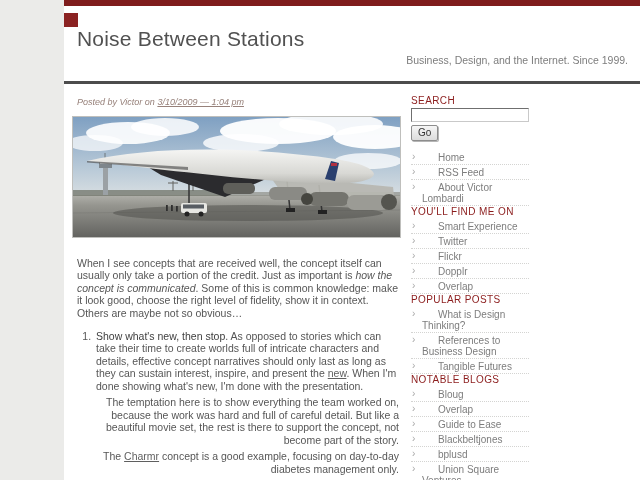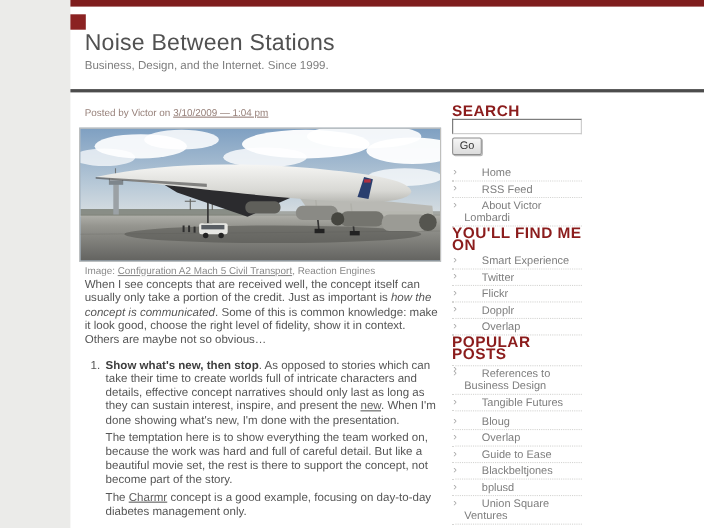--- a/index.html
+++ b/index.html
@@ -9,45 +9,45 @@
     font-family:"Liberation Sans","DejaVu Sans",sans-serif;
     -webkit-font-smoothing:antialiased;
   }
   .page{
     position:absolute;left:64px;top:0;width:578px;height:480px;
     background:#ffffff;border-top:6px solid #7f1d1d;
   }
   .red-square{position:absolute;left:0;top:7px;width:14px;height:14px;background:#8b2222;}
   .masthead{padding:21px 14px 0 13px;}
   .site-title{font-size:21px;font-weight:normal;color:#515151;margin:0;letter-spacing:.2px;}
-  .site-tagline{font-size:10.5px;color:#7d7d7d;margin-top:3px;}
+  .site-tagline{font-size:10.5px;color:#7d7d7d;margin-top:3px;text-align:right;}
   .head-rule{height:3px;background:#4c4c4c;margin-top:15px;}
   .content{display:flex;padding:11px 14px 0 13px;}
   
   .article{width:322px;flex:none;}
   .post-title{font-size:15px;font-weight:normal;color:#9c3434;margin:0;line-height:18px;}
-  .post-meta{margin-top:2px;font-size:9px;line-height:10.5px;color:#97817a;}
+  .post-meta{margin-top:2px;font-size:9px;line-height:10.5px;color:#97817a;font-style:italic;}
   .post-meta a{color:#97817a;text-decoration:underline;}
   .figure{margin:8px 0 0 -5px;width:327px;height:120px;border:1px solid #bfbfbc;
     box-sizing:content-box;overflow:hidden;background:#9fb4c8;}
   .figure svg{display:block;}
   .caption{margin-top:3px;font-size:9px;line-height:10px;color:#8a8a8a;}
   .caption a{color:#8a8a8a;text-decoration:underline;}
   .body-text{font-size:10.5px;line-height:12.5px;color:#565656;}
-  .intro{margin-top:2px;}
+  .intro{margin-top:19px;}
   .intro em{font-style:italic;}
   .post-list{margin:2px 0 0 0;padding-left:17px;}
   .post-list li{margin:0 0 0 0;padding-left:2px;}
   .post-list p{margin:0;}
-  .post-list p + p{margin-top:4px;}
-  .lead{font-weight:bold;color:#3e3e3e;}
+  .post-list p + p{margin-top:4px;text-align:right;}
+  .lead{font-weight:normal;color:#3e3e3e;}
   .body-text a{color:#5f5f5f;text-decoration:underline;}
   
   .sidebar{width:118px;flex:none;margin-left:12px;}
-  .side-h{font-size:14px;font-weight:bold;letter-spacing:.4px;color:#8b1c1c;margin:0;line-height:11px;}
+  .side-h{font-size:10px;font-weight:normal;letter-spacing:.4px;color:#8b1c1c;margin:0;line-height:11px;}
   .side-h.spaced{}
   .search-input{
     display:block;width:118px;height:14px;margin-top:2px;box-sizing:border-box;
     border:1px solid;border-color:#6f6f6f #c9c9c9 #c9c9c9 #6f6f6f;
     font-size:10px;padding:1px 3px;color:#444;background:#fff;outline:none;
   }
   .go-btn{
     margin-top:3px;font-size:10px;color:#333;
     padding:1px 6px 2px;background:linear-gradient(#f6f6f6,#dcdcdc);
     border:1px solid #8d8d8d;border-radius:2px;box-shadow:1px 1px 0 #b5b5b5;
@@ -177,21 +177,20 @@
             <circle cx="128" cy="97" r="2.5" fill="#222"></circle>
           </g>
 
           <g fill="#2f2f2f">
             <rect x="93" y="88" width="1.8" height="6"></rect>
             <rect x="98" y="88" width="1.8" height="6"></rect>
             <rect x="103" y="89" width="1.8" height="5.5"></rect>
           </g>
         </svg>
       </div>
-      <div class="caption"><span>Image: </span><a href="#">Configuration A2 Mach 5 Civil Transport</a><span>, Reaction Engines</span></div>
 
       <p class="body-text intro"><span>When I see concepts that are received well, the concept itself can usually only take a portion of the credit. Just as important is </span><em>how the concept is communicated</em><span>. Some of this is common knowledge: make it look good, choose the right level of fidelity, show it in context. Others are maybe not so obvious…</span></p>
 
       <ol class="post-list body-text">
         <li>
           <p><span class="lead">Show what's new, then stop</span><span>. As opposed to stories which can take their time to create worlds full of intricate characters and details, effective concept narratives should only last as long as they can sustain interest, inspire, and present the </span><a href="#">new</a><span>. When I'm done showing what's new, I'm done with the presentation.</span></p>
           <p>The temptation here is to show everything the team worked on, because the work was hard and full of careful detail. But like a beautiful movie set, the rest is there to support the concept, not become part of the story.</p>
           <p><span>The </span><a href="#">Charmr</a><span> concept is a good example, focusing on day-to-day diabetes management only.</span></p>
         </li>
 
@@ -213,25 +212,26 @@
       <ul class="side-list">
         <li><span class="chev">›</span><span class="lbl">Smart Experience</span></li>
         <li><span class="chev">›</span><span class="lbl">Twitter</span></li>
         <li><span class="chev">›</span><span class="lbl">Flickr</span></li>
         <li><span class="chev">›</span><span class="lbl">Dopplr</span></li>
         <li><span class="chev">›</span><span class="lbl">Overlap</span></li>
       </ul>
 
       <h3 class="side-h spaced">POPULAR POSTS</h3>
       <ul class="side-list">
-        <li><span class="chev">›</span></li>
+        <li><span class="chev">›</span><span class="lbl">What is Design Thinking?</span></li>
         <li><span class="chev">›</span><span class="lbl">References to Business Design</span></li>
         <li><span class="chev">›</span><span class="lbl">Tangible Futures</span></li>
       </ul>
 
+      <h3 class="side-h spaced">NOTABLE BLOGS</h3>
       <ul class="side-list">
         <li><span class="chev">›</span><span class="lbl">Bloug</span></li>
         <li><span class="chev">›</span><span class="lbl">Overlap</span></li>
         <li><span class="chev">›</span><span class="lbl">Guide to Ease</span></li>
         <li><span class="chev">›</span><span class="lbl">Blackbeltjones</span></li>
         <li><span class="chev">›</span><span class="lbl">bplusd</span></li>
         <li><span class="chev">›</span><span class="lbl">Union Square Ventures</span></li>
 
       </ul>
     </div>

